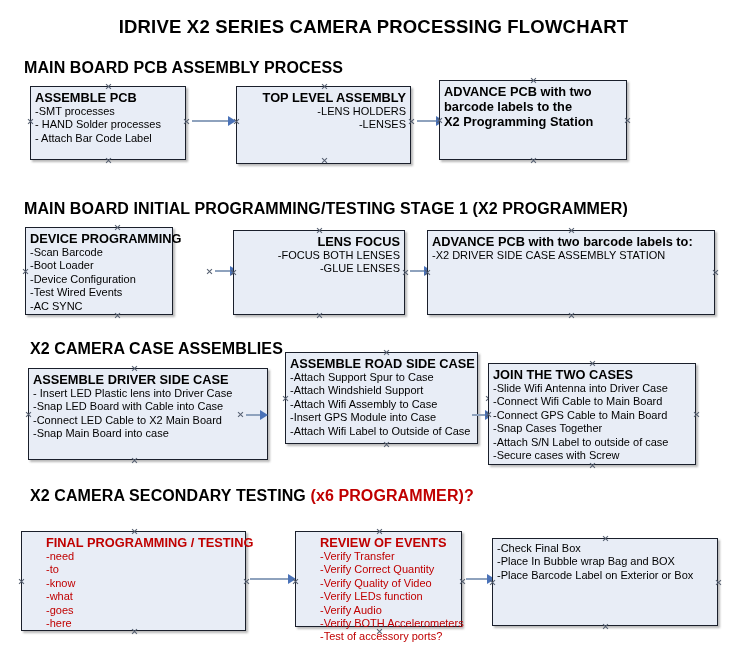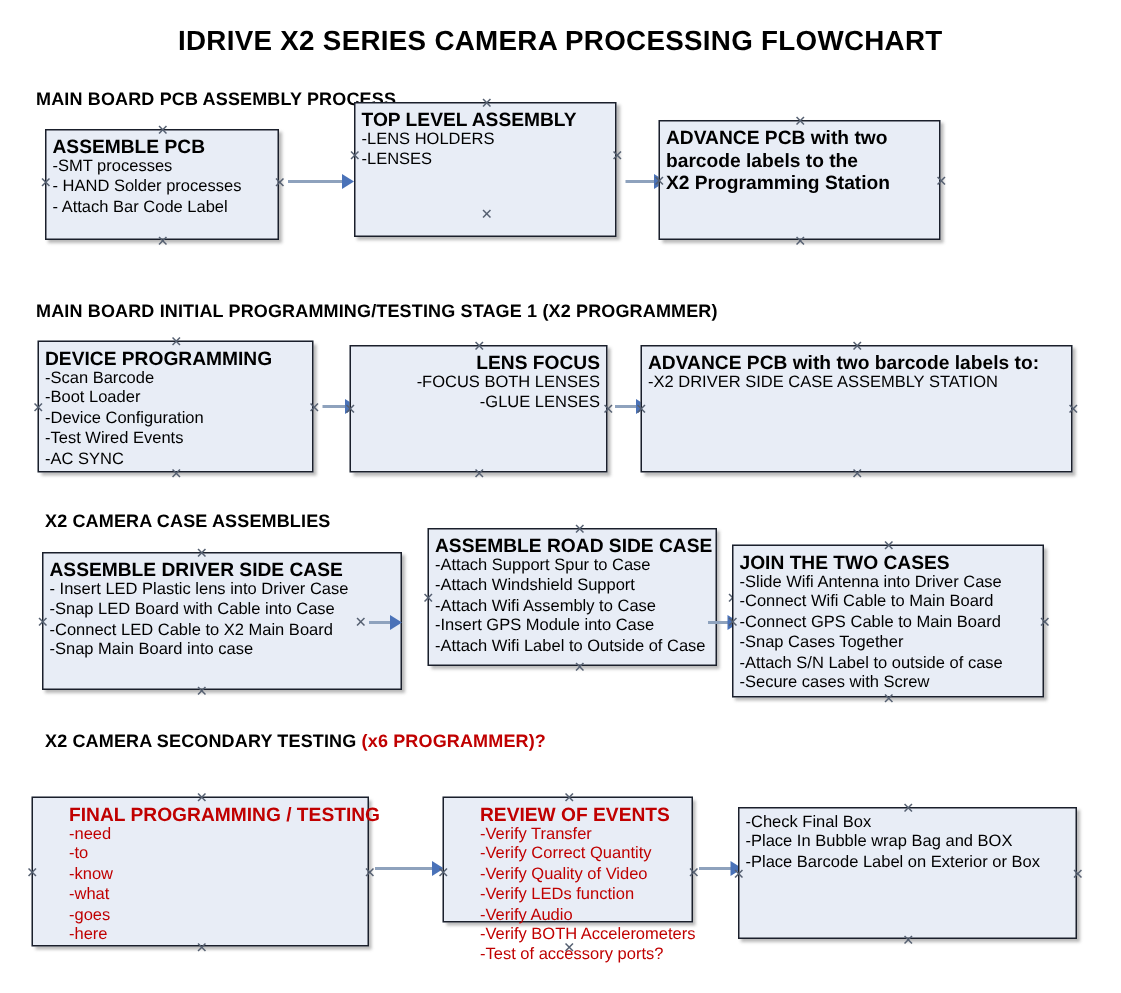--- a/index.html
+++ b/index.html
@@ -16,21 +16,21 @@
   .title{
     position:absolute;
     left:0;top:16px;width:747px;
     text-align:center;
     font-size:18.5px;font-weight:bold;
     letter-spacing:0.2px;
   }
 
   .section-head{
     position:absolute;
-    font-size:12px;font-weight:bold;
+    font-size:16px;font-weight:bold;
     white-space:nowrap;
     letter-spacing:0.1px;
   }
   .section-head .red{color:#c00000;}
 
   .node{
     position:absolute;
     background:#e8edf6;
     border:1.3px solid #1a1f2b;
     box-sizing:border-box;
@@ -90,21 +90,21 @@
     <div class="itm">- Attach Bar Code Label</div>
     <div class="hx" style="left:-4px;top:31px;"></div>
     <div class="hx" style="left:74px;top:-4px;"></div>
     <div class="hx" style="left:74px;top:70px;"></div>
     <div class="hx" style="left:152px;top:31px;"></div>
   </div>
 
   <div class="conn" style="left:192px;top:120px;width:38px;"></div>
   <div class="arrow" style="left:228px;top:116px;"></div>
 
-  <div class="node" style="left:236px;top:68px;width:175px;height:90px;">
+  <div class="node" style="left:236px;top:86px;width:175px;height:78px;text-align:right;">
     <div class="hdr">TOP LEVEL ASSEMBLY</div>
     <div class="itm">-LENS HOLDERS</div>
     <div class="itm">-LENSES</div>
     <div class="hx" style="left:-4px;top:31px;"></div>
     <div class="hx" style="left:84px;top:-4px;"></div>
     <div class="hx" style="left:84px;top:70px;"></div>
     <div class="hx" style="left:171px;top:31px;"></div>
   </div>
 
   <div class="conn" style="left:417px;top:120px;width:22px;"></div>
@@ -117,21 +117,21 @@
     <div class="hx" style="left:-4px;top:36px;"></div>
     <div class="hx" style="left:90px;top:-4px;"></div>
     <div class="hx" style="left:90px;top:76px;"></div>
     <div class="hx" style="left:184px;top:36px;"></div>
   </div>
 
   <div class="section-head" style="left:24px;top:200px;">
     <span>MAIN BOARD INITIAL PROGRAMMING/TESTING STAGE 1 (X2 PROGRAMMER)</span>
   </div>
 
-  <div class="node" style="left:25px;top:227px;width:184px;height:88px;">
+  <div class="node" style="left:25px;top:227px;width:148px;height:88px;">
     <div class="hdr">DEVICE PROGRAMMING</div>
     <div class="itm">-Scan Barcode</div>
     <div class="itm">-Boot Loader</div>
     <div class="itm">-Device Configuration</div>
     <div class="itm">-Test Wired Events</div>
     <div class="itm">-AC SYNC</div>
     <div class="hx" style="left:-4px;top:40px;"></div>
     <div class="hx" style="left:88px;top:-4px;"></div>
     <div class="hx" style="left:88px;top:84px;"></div>
     <div class="hx" style="left:180px;top:40px;"></div>
@@ -225,21 +225,21 @@
     <div class="itm">-here</div>
     <div class="hx" style="left:-4px;top:46px;"></div>
     <div class="hx" style="left:109px;top:-4px;"></div>
     <div class="hx" style="left:109px;top:96px;"></div>
     <div class="hx" style="left:221px;top:46px;"></div>
   </div>
 
   <div class="conn" style="left:250px;top:578px;width:42px;"></div>
   <div class="arrow" style="left:288px;top:574px;"></div>
 
-  <div class="node red" style="left:295px;top:531px;width:167px;height:84px;">
+  <div class="node red" style="left:295px;top:531px;width:167px;height:96px;">
     <div class="hdr">REVIEW OF EVENTS</div>
     <div class="itm">-Verify Transfer</div>
     <div class="itm">-Verify Correct Quantity</div>
     <div class="itm">-Verify Quality of Video</div>
     <div class="itm">-Verify LEDs function</div>
     <div class="itm">-Verify Audio</div>
     <div class="itm">-Verify BOTH Accelerometers</div>
     <div class="itm">-Test of accessory ports?</div>
     <div class="hx" style="left:-4px;top:46px;"></div>
     <div class="hx" style="left:80px;top:-4px;"></div>

